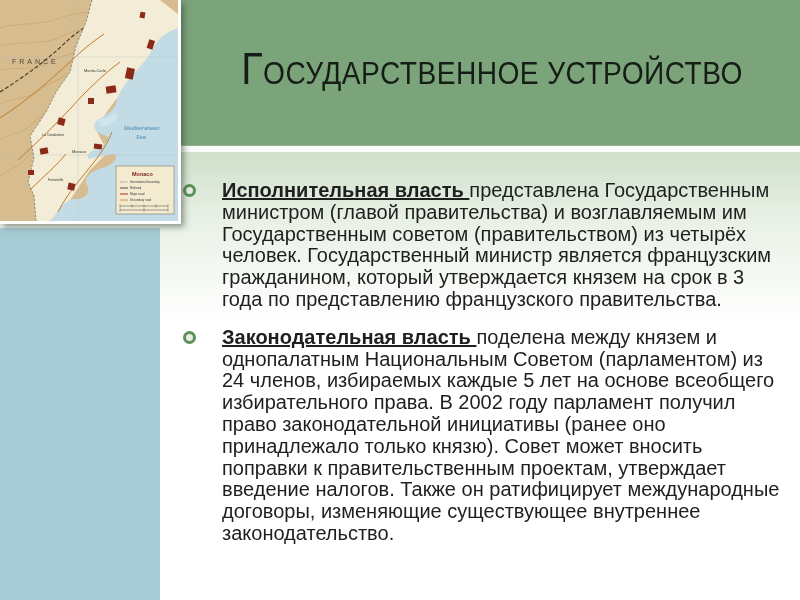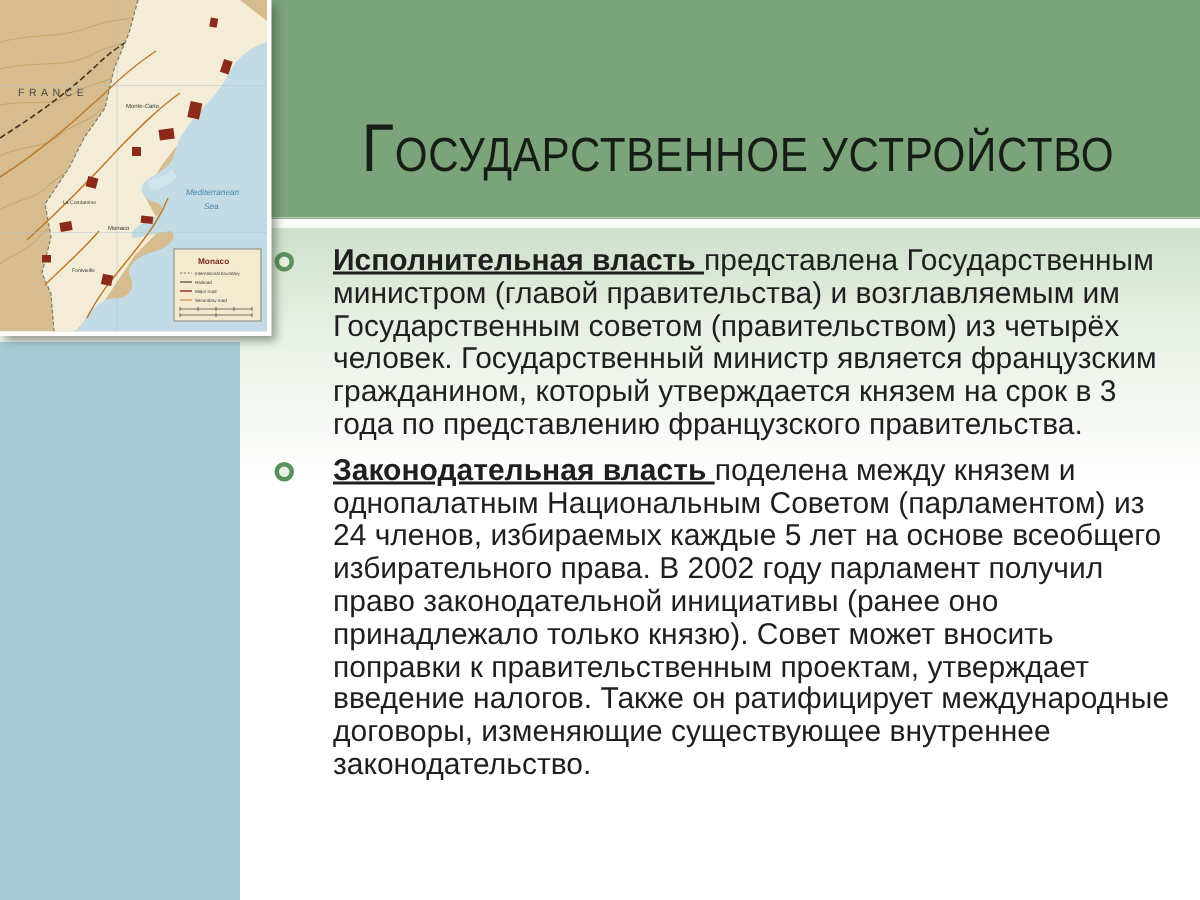--- a/index.html
+++ b/index.html
@@ -8,30 +8,30 @@
 
   
   .title-band{position:absolute;left:0;top:0;width:800px;height:145px;background:#7ba47b;}
   .separator{position:absolute;left:0;top:145px;width:800px;height:7px;background:#f8fbf7;border-top:1px solid #94b194;box-sizing:border-box;}
 
   
   .content-bg{position:absolute;left:0;top:152px;width:800px;height:448px;
     background:linear-gradient(180deg,#cfe0cb 0px,#e9f1e6 70px,#ffffff 170px,#ffffff 100%);}
 
   
-  .title-wrap{position:absolute;left:185px;top:46px;width:615px;height:104px;
+  .title-wrap{position:absolute;left:185px;top:16px;width:615px;height:104px;
     display:flex;align-items:center;justify-content:center;}
   .title-inner{white-space:nowrap;transform:scaleX(0.88);transform-origin:50% 50%;
     color:#161d16;letter-spacing:0.5px;}
   .title-initial{font-size:45px;line-height:1;}
   .title-rest{font-size:32px;line-height:1;text-transform:uppercase;}
 
   
   .bullets{position:absolute;left:183px;top:151px;width:601px;margin:0;padding:13px 0 0 0;list-style:none;}
-  .bullets li{position:relative;padding-left:39px;margin:0 0 9px 0;width:560px;box-sizing:content-box;}
+  .bullets li{position:relative;padding-left:39px;margin:16px 0 9px 0;width:560px;box-sizing:content-box;}
   .marker{position:absolute;left:0;top:4px;width:7px;height:7px;border-radius:50%;
     border:3px solid #5a915a;background:#e6eee2;display:block;}
   .para{margin:0;font-size:20px;line-height:1.09;color:#1f1f1f;}
   .lead{font-weight:bold;text-decoration:underline;}
 
   
   .map-frame{position:absolute;left:0;top:0;width:178px;height:221px;background:#fff;
     padding:0 3px 3px 0;box-shadow:3px 3px 6px rgba(50,60,50,.5);z-index:5;}
   .map-frame svg{display:block;}
 

